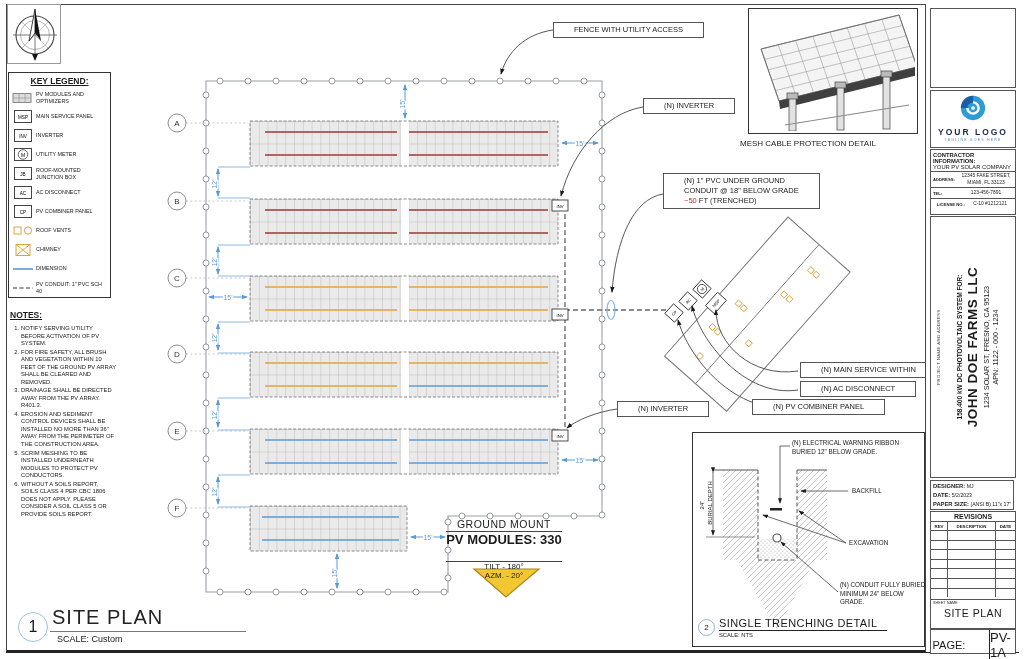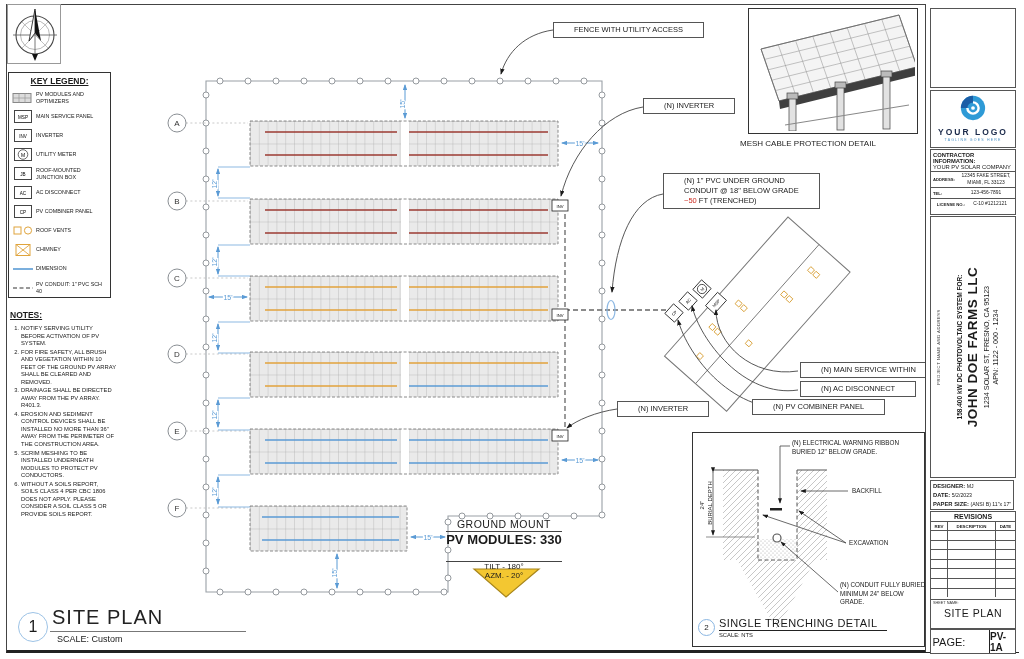--- a/index.html
+++ b/index.html
@@ -71,21 +71,21 @@
   .rv-head,.rv-row{display:grid;grid-template-columns:17px 1fr 19px;}
   .rv-head div{font-size:4.4px;font-weight:bold;text-align:center;border-bottom:1px solid #555;border-right:1px solid #555;padding:1.5px 0;}
   .rv-row div{height:8.6px;border-bottom:1px solid #555;border-right:1px solid #555;}
   .rv-head div:last-child,.rv-row div:last-child{border-right:none;}
   .rv-row:last-child div{border-bottom:none;}
   #tb-sheet{left:930px;top:599px;width:84px;height:28px;}
   #tb-sheet .sh-lab{font-size:3.8px;padding:1px 0 0 2px;color:#333;}
   #tb-sheet .sh-name{font-size:10.5px;text-align:center;letter-spacing:.5px;margin-top:2px;}
   #tb-page{left:930px;top:629px;width:84px;height:23px;display:grid;grid-template-columns:36px 1fr;}
   #tb-page .pg-lab{font-size:11px;display:flex;align-items:center;justify-content:center;}
-  #tb-page .pg-num{font-size:10px;font-weight:bold;border-left:1.5px solid #222;display:flex;align-items:center;justify-content:center;margin-left:22px;}
+  #tb-page .pg-num{font-size:13px;font-weight:normal;border-left:1.5px solid #222;display:flex;align-items:center;justify-content:center;margin-left:22px;}
   svg text{font-family:"Liberation Sans","DejaVu Sans",sans-serif;}
   .dimtxt{font-size:7px;fill:#5b9bd5;paint-order:stroke;stroke:#fff;stroke-width:2.5px;}
   .rowtxt{font-size:8px;fill:#333;}
   .tagtxt{font-size:4.2px;fill:#111;}
 </style>
 </head>
 <body>
 
 <div id="page">
 <div id="page-border" class="abs"></div>

